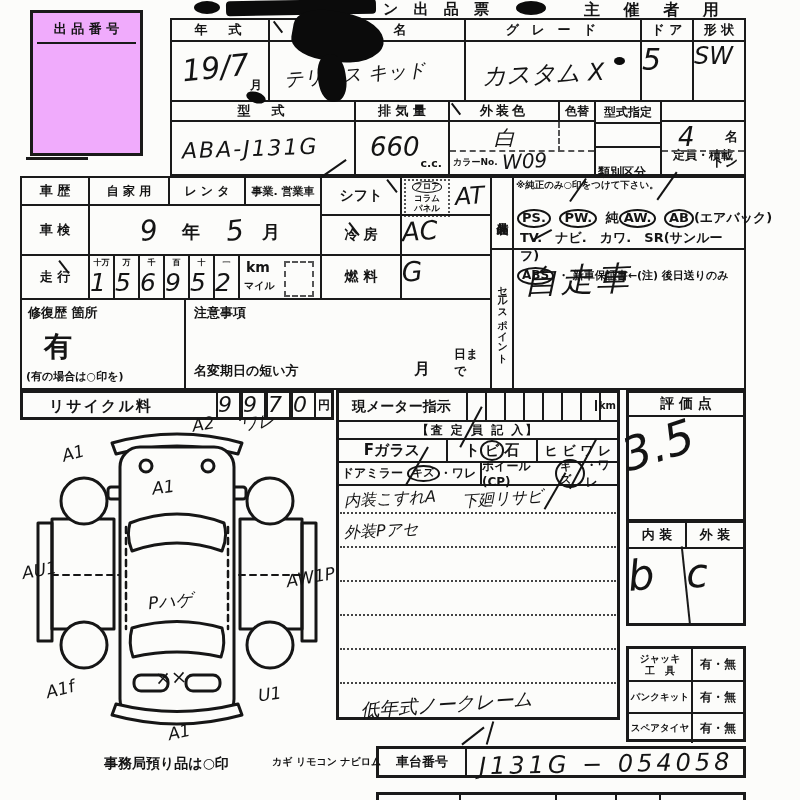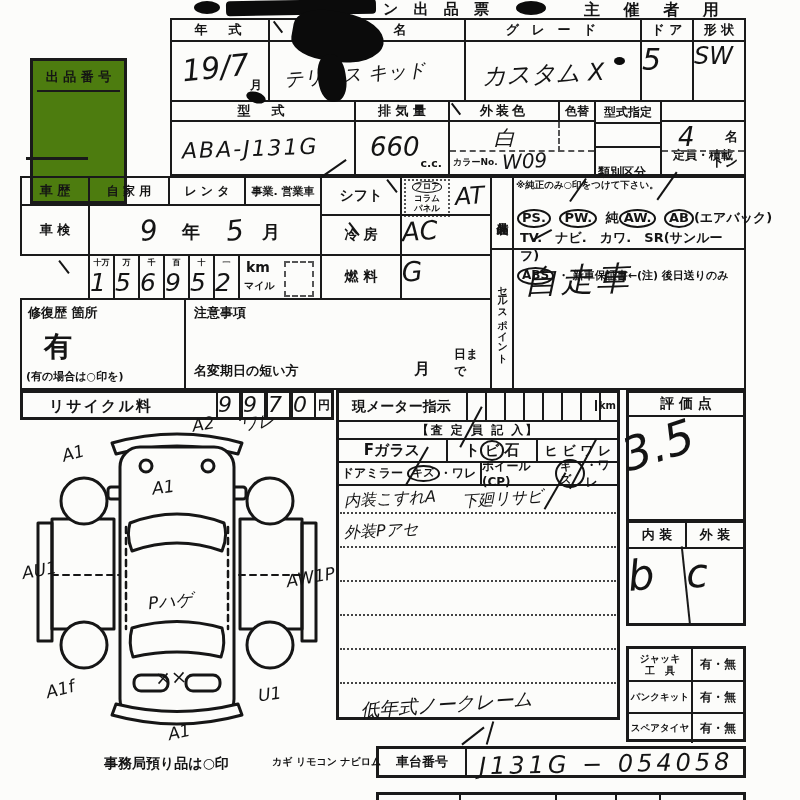--- a/index.html
+++ b/index.html
@@ -22,21 +22,21 @@
 <body>
 
 <div id="sheet">
 
   <div class="blob" style="left:194px;top:1px;width:26px;height:13px;border-radius:50%;"></div>
   <div class="blob" style="left:226px;top:0;width:150px;height:15px;border-radius:4px;transform:rotate(-1deg);"></div>
   <span class="abs-t lbl" style="left:383px;top:0;font-size:15px;letter-spacing:5px;">ン 出 品 票</span>
   <div class="blob" style="left:516px;top:1px;width:30px;height:14px;border-radius:50%;"></div>
   <span class="abs-t lbl" style="left:584px;top:0;font-size:16px;letter-spacing:9px;">主 催 者 用</span>
 
-  <div class="cell b3" style="left:30px;top:10px;width:97px;height:146px;background:#4d7c0f;margin-top:48px;">
+  <div class="cell b3" style="left:30px;top:10px;width:113px;height:146px;background:#f0abfc;">
     <div class="c lbl" style="height:26px;border-bottom:2px solid #1a1a1a;margin:3px 4px 0 4px;font-size:13px;">出 品 番 号</div>
   </div>
   <div class="abs-t" style="left:26px;top:157px;width:62px;height:3px;background:#1a1a1a;"></div>
 
   <div class="cell" style="left:170px;top:18px;width:100px;height:24px;">
     <div class="c lbl" style="height:100%;font-size:13px;letter-spacing:4px;">年　式</div>
   </div>
   <div class="cell" style="left:268px;top:18px;width:198px;height:24px;">
     <div class="c lbl" style="height:100%;font-size:13px;letter-spacing:4px;padding-left:70px;">名</div>
   </div>
@@ -131,20 +131,23 @@
   <div class="cell" style="left:20px;top:204px;width:70px;height:52px;">
     <div class="c lbl" style="height:100%;font-size:13px;">車 検</div>
   </div>
   <div class="cell" style="left:88px;top:204px;width:234px;height:52px;">
     <span class="hw" style="font-size:28px;position:absolute;left:50px;top:8px;transform:rotate(-6deg);">9</span>
     <span class="lbl" style="font-size:18px;position:absolute;left:92px;top:14px;">年</span>
     <span class="hw" style="font-size:28px;position:absolute;left:136px;top:8px;transform:rotate(-6deg);">5</span>
     <span class="lbl" style="font-size:18px;position:absolute;left:172px;top:14px;">月</span>
   </div>
 
+  <div class="cell" style="left:20px;top:254px;width:70px;height:46px;">
+    <div class="c lbl" style="height:100%;font-size:13px;">走 行</div>
+  </div>
   <div class="cell" style="left:88px;top:254px;width:27px;height:46px;">
     <div class="c lbl" style="height:12px;font-size:8px;">十万</div>
     <div class="c hw" style="height:32px;font-size:25px;">1</div>
   </div>
   <div class="cell" style="left:113px;top:254px;width:27px;height:46px;">
     <div class="c lbl" style="height:12px;font-size:8px;">万</div>
     <div class="c hw" style="height:32px;font-size:25px;">5</div>
   </div>
   <div class="cell" style="left:138px;top:254px;width:27px;height:46px;">
     <div class="c lbl" style="height:12px;font-size:8px;">千</div>

